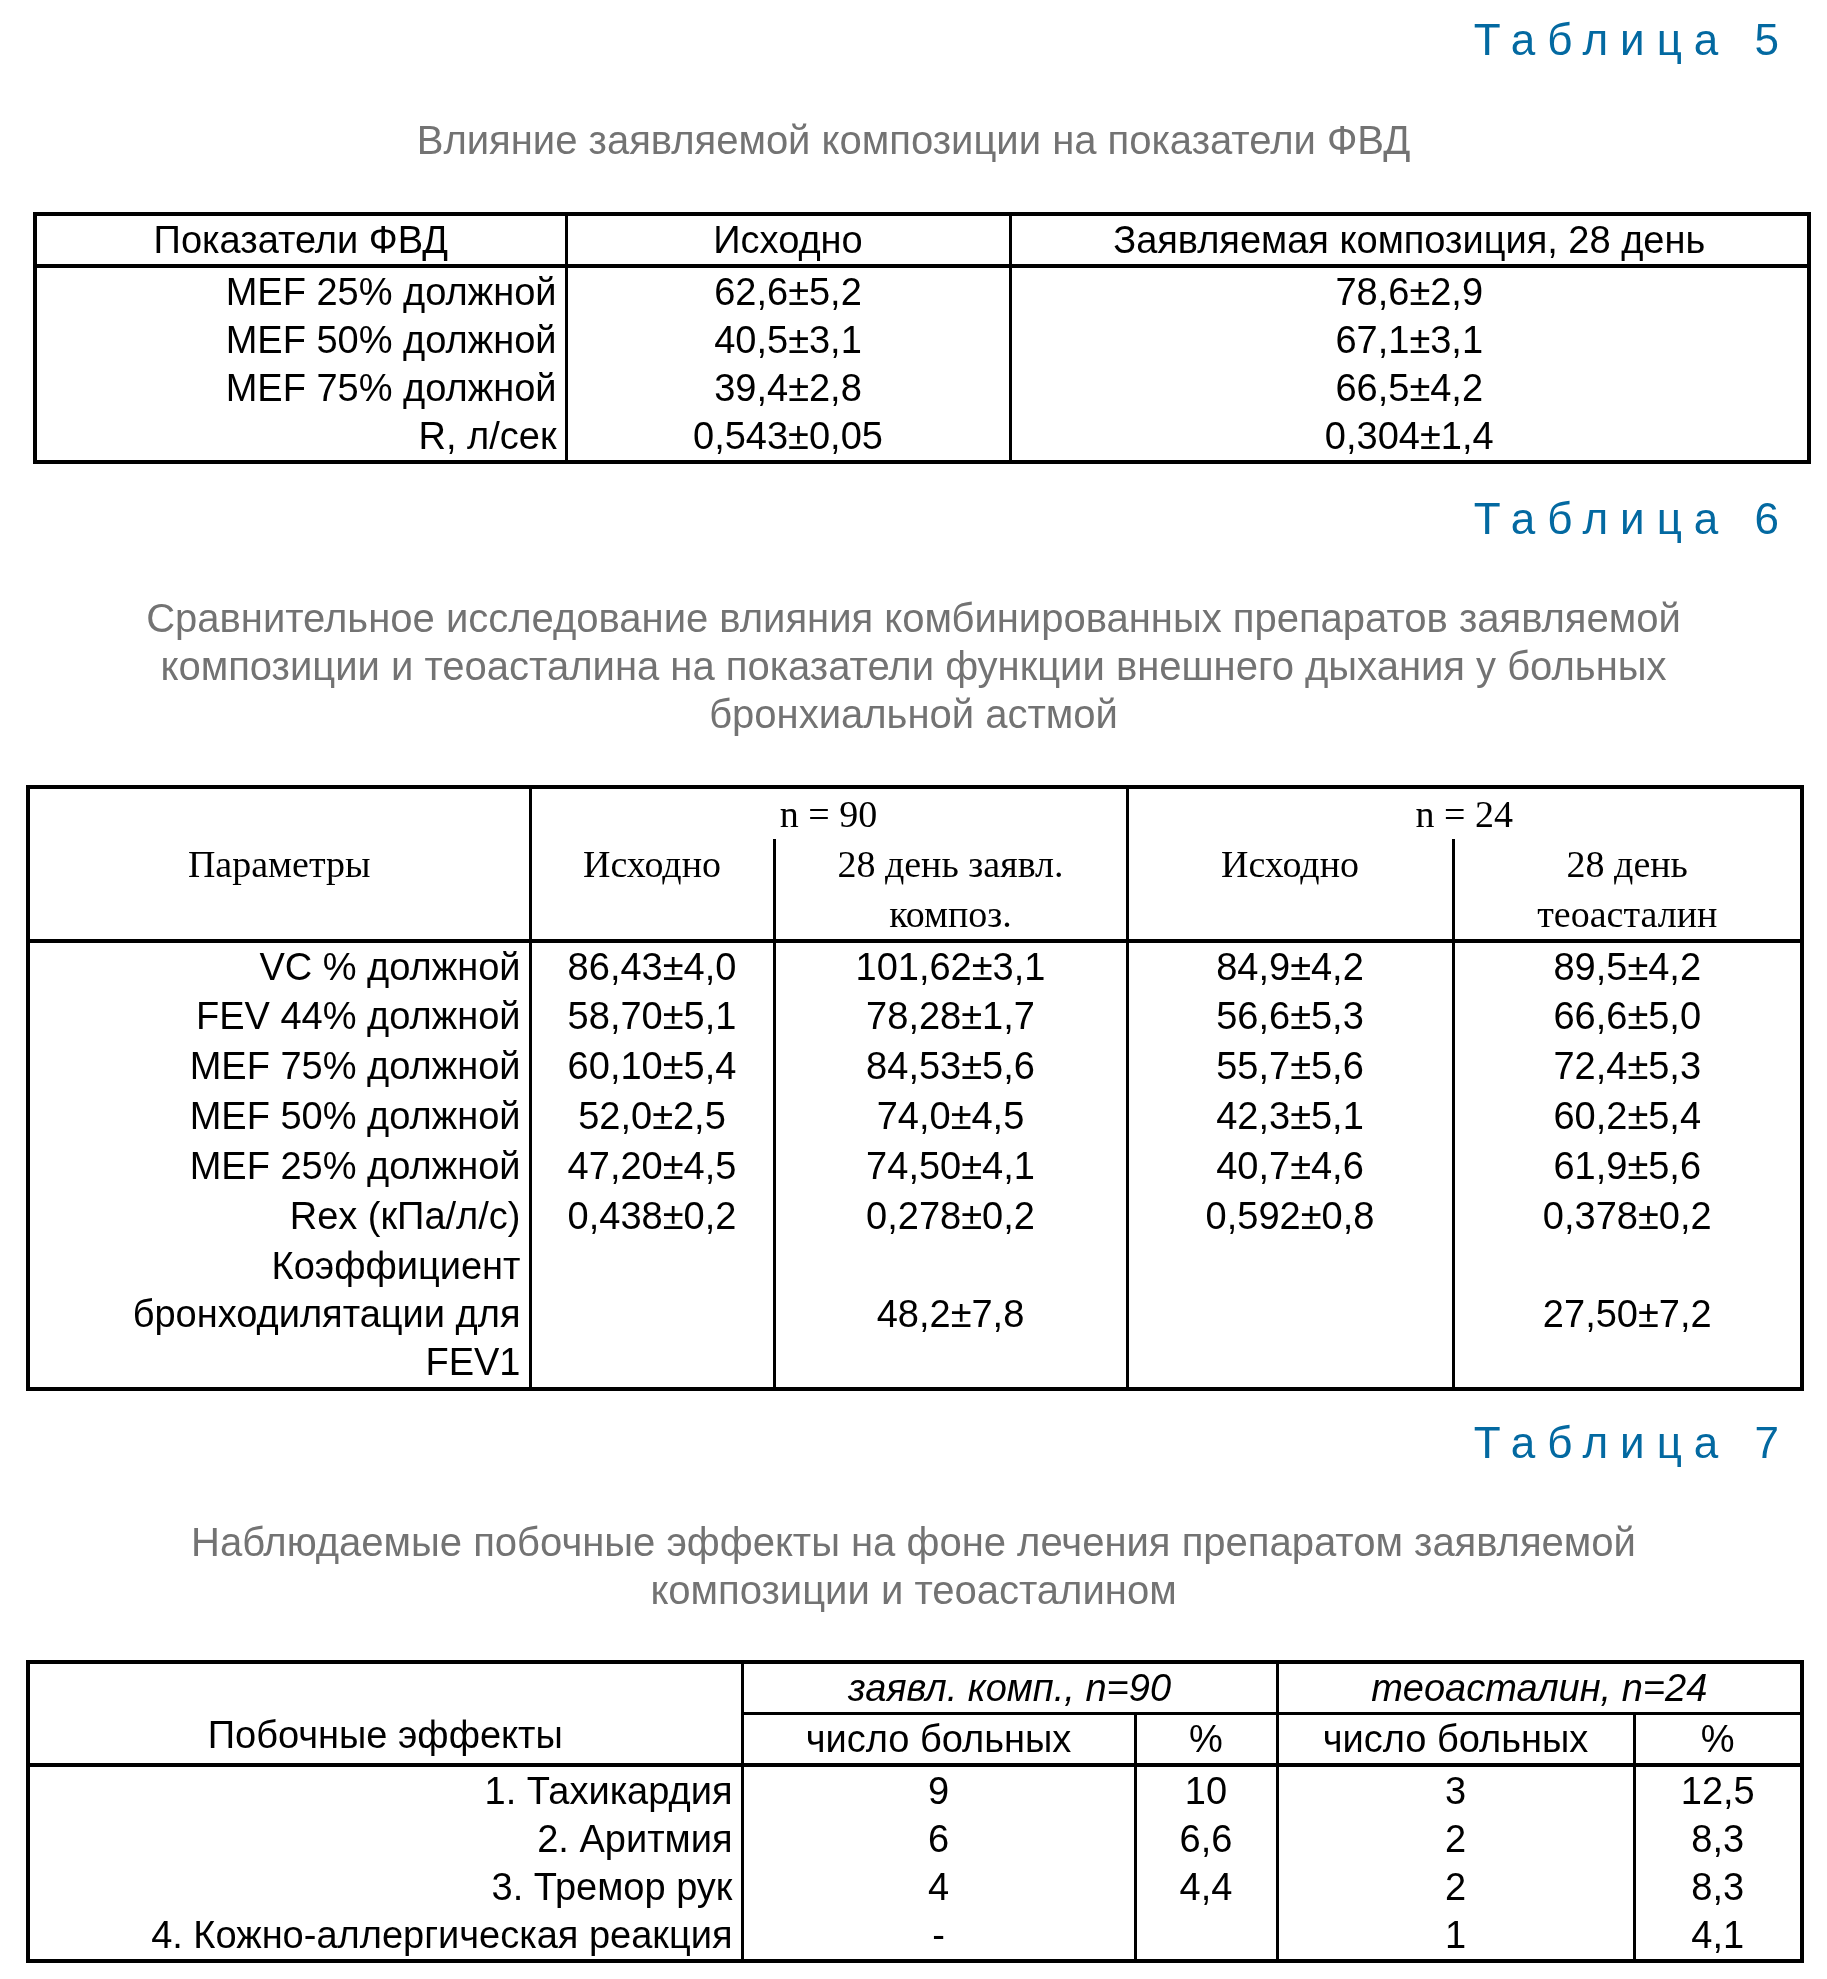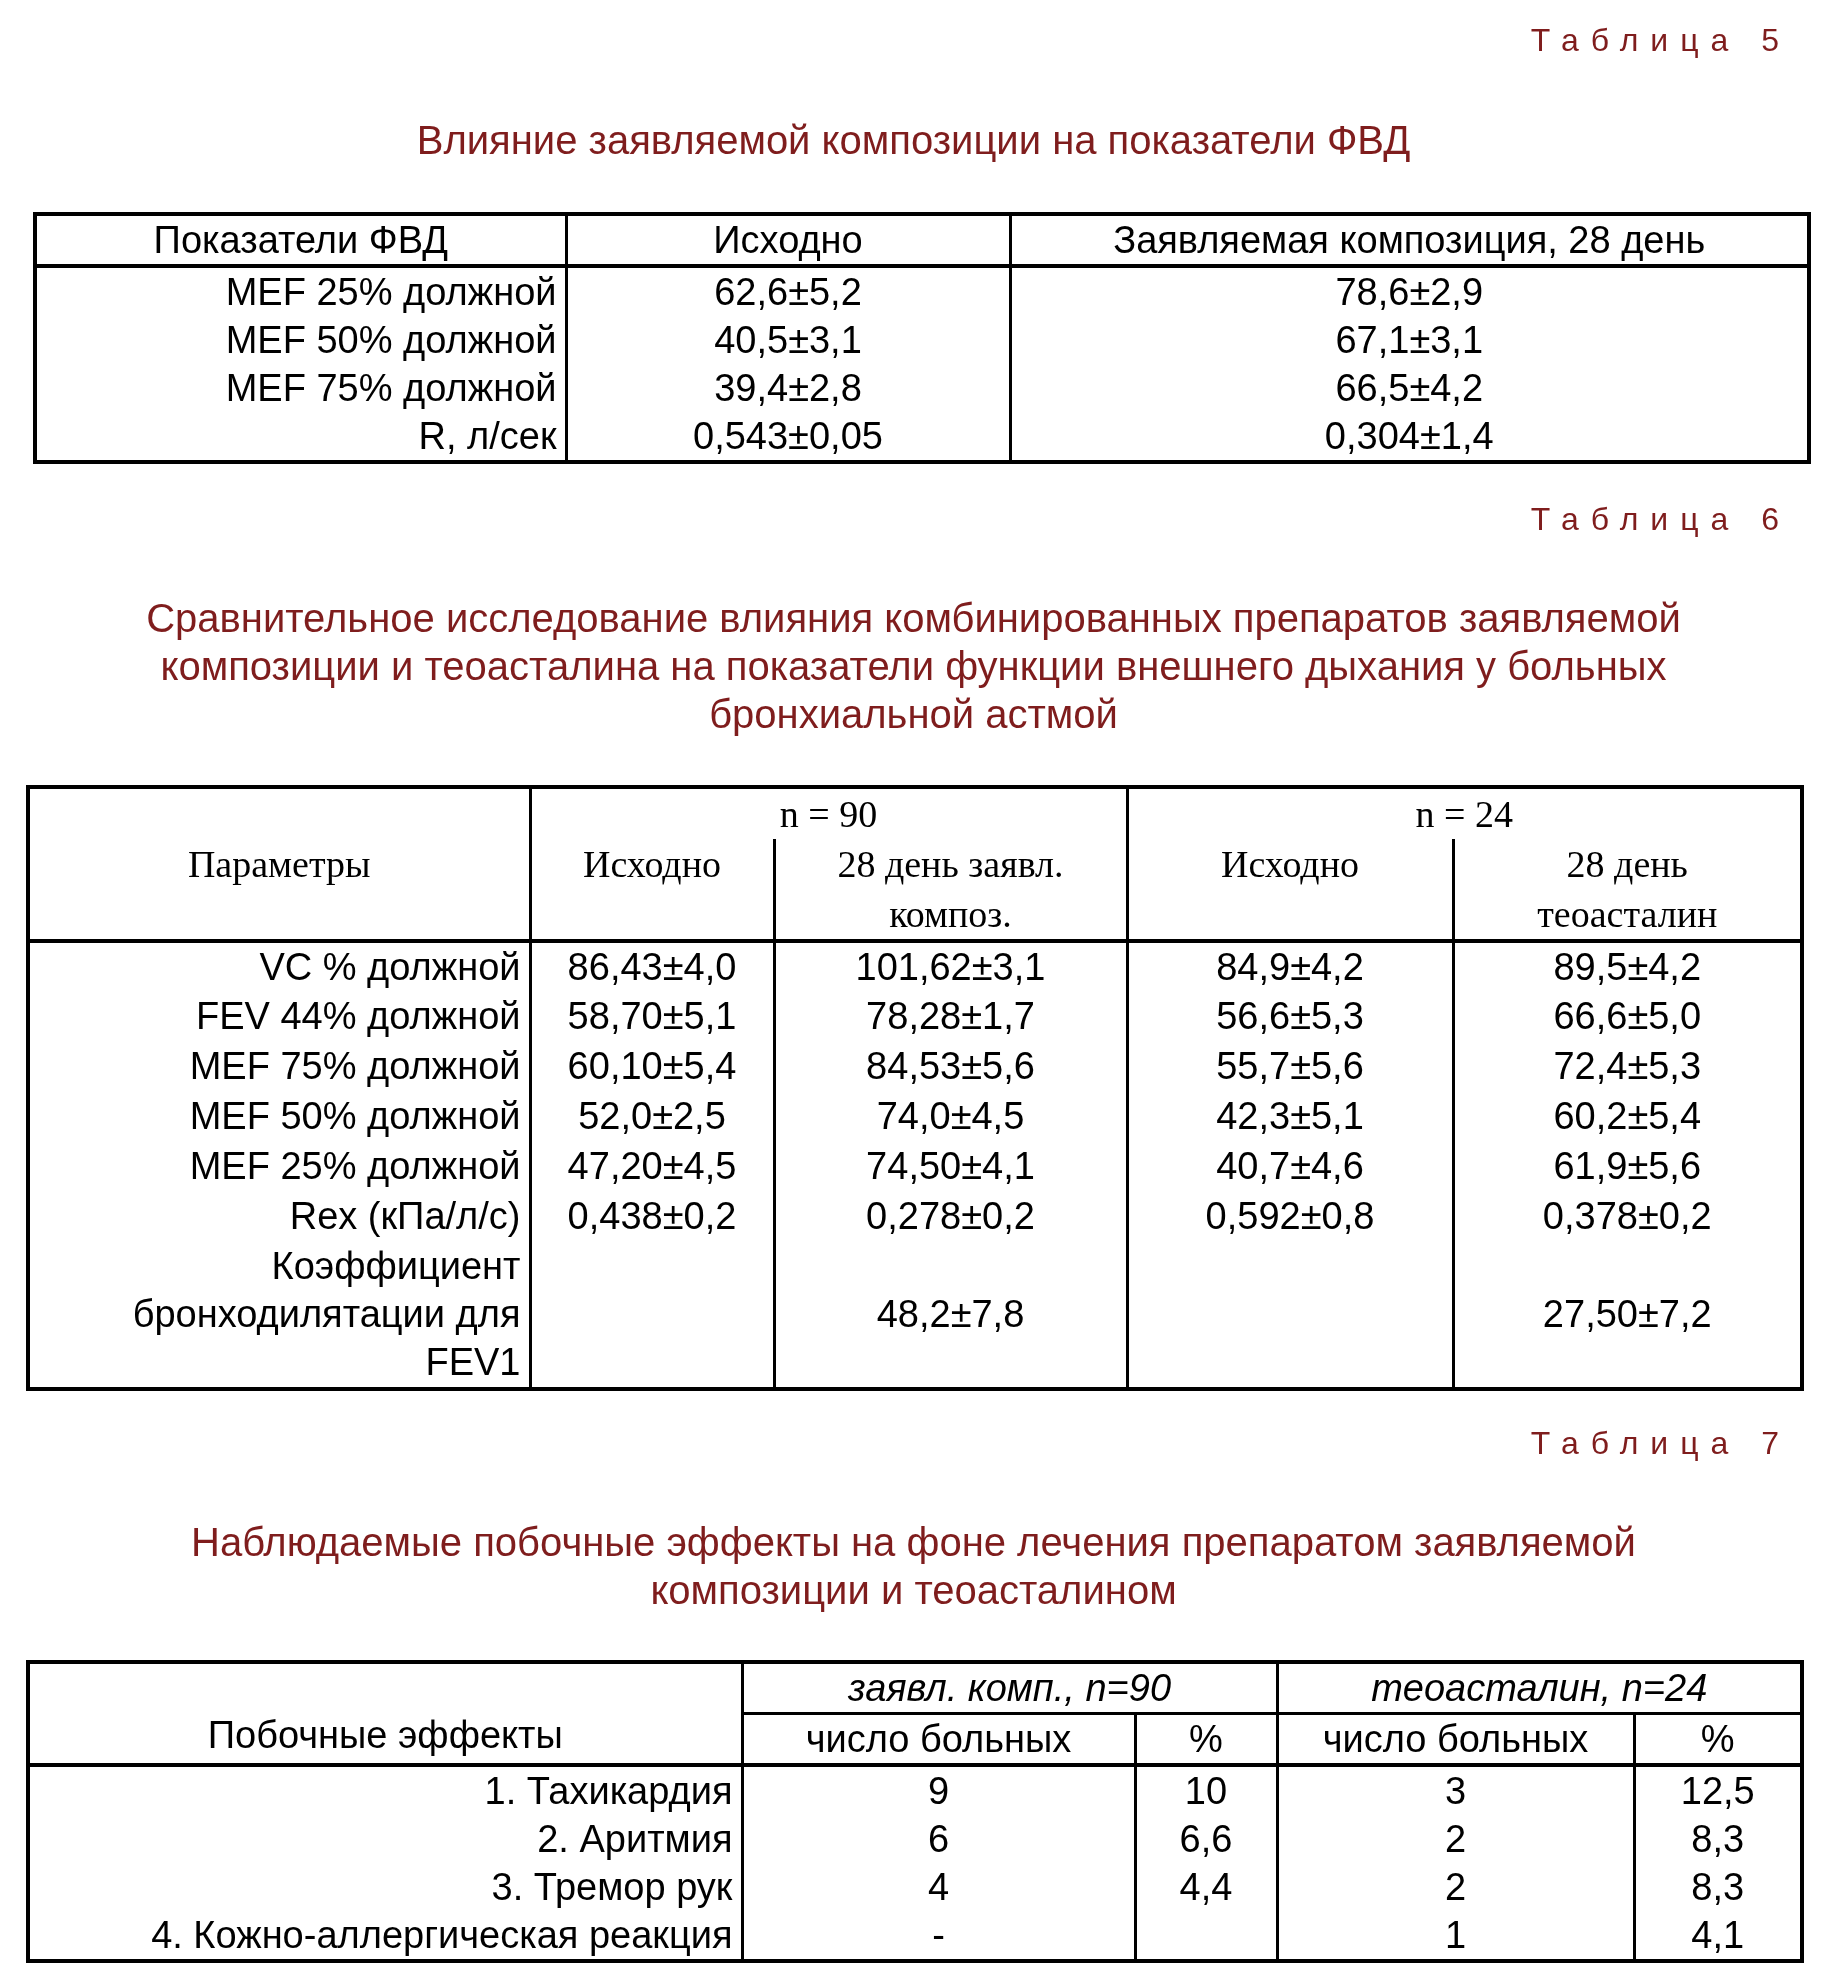--- a/index.html
+++ b/index.html
@@ -1,25 +1,25 @@
 <!DOCTYPE html>
 <html><head>
 <meta charset="utf-8">
 <style>
   html,body{margin:0;padding:0;background:#ffffff;}
   body{font-family:"Liberation Sans", sans-serif;color:#000;}
   #page{position:relative;width:1827px;height:1979px;background:#fff;overflow:hidden;}
 
   .caption{
-    position:absolute;right:36px;font-size:32px;letter-spacing:12px;
-    line-height:44px;white-space:nowrap;color:#7f1d1d;
+    position:absolute;right:36px;font-size:44px;letter-spacing:12px;
+    line-height:44px;white-space:nowrap;color:#0369a1;
   }
   .title{
     position:absolute;left:0;width:1827px;text-align:center;
-    font-size:40px;line-height:48px;color:#7f1d1d;
+    font-size:40px;line-height:48px;color:#737373;
   }
 
   table.doc{
     position:absolute;border-collapse:collapse;table-layout:fixed;
     border:4px solid #000;font-size:38px;color:#000;
   }
   table.doc td{
     padding:0;vertical-align:middle;text-align:center;line-height:48px;
     overflow:hidden;
   }

